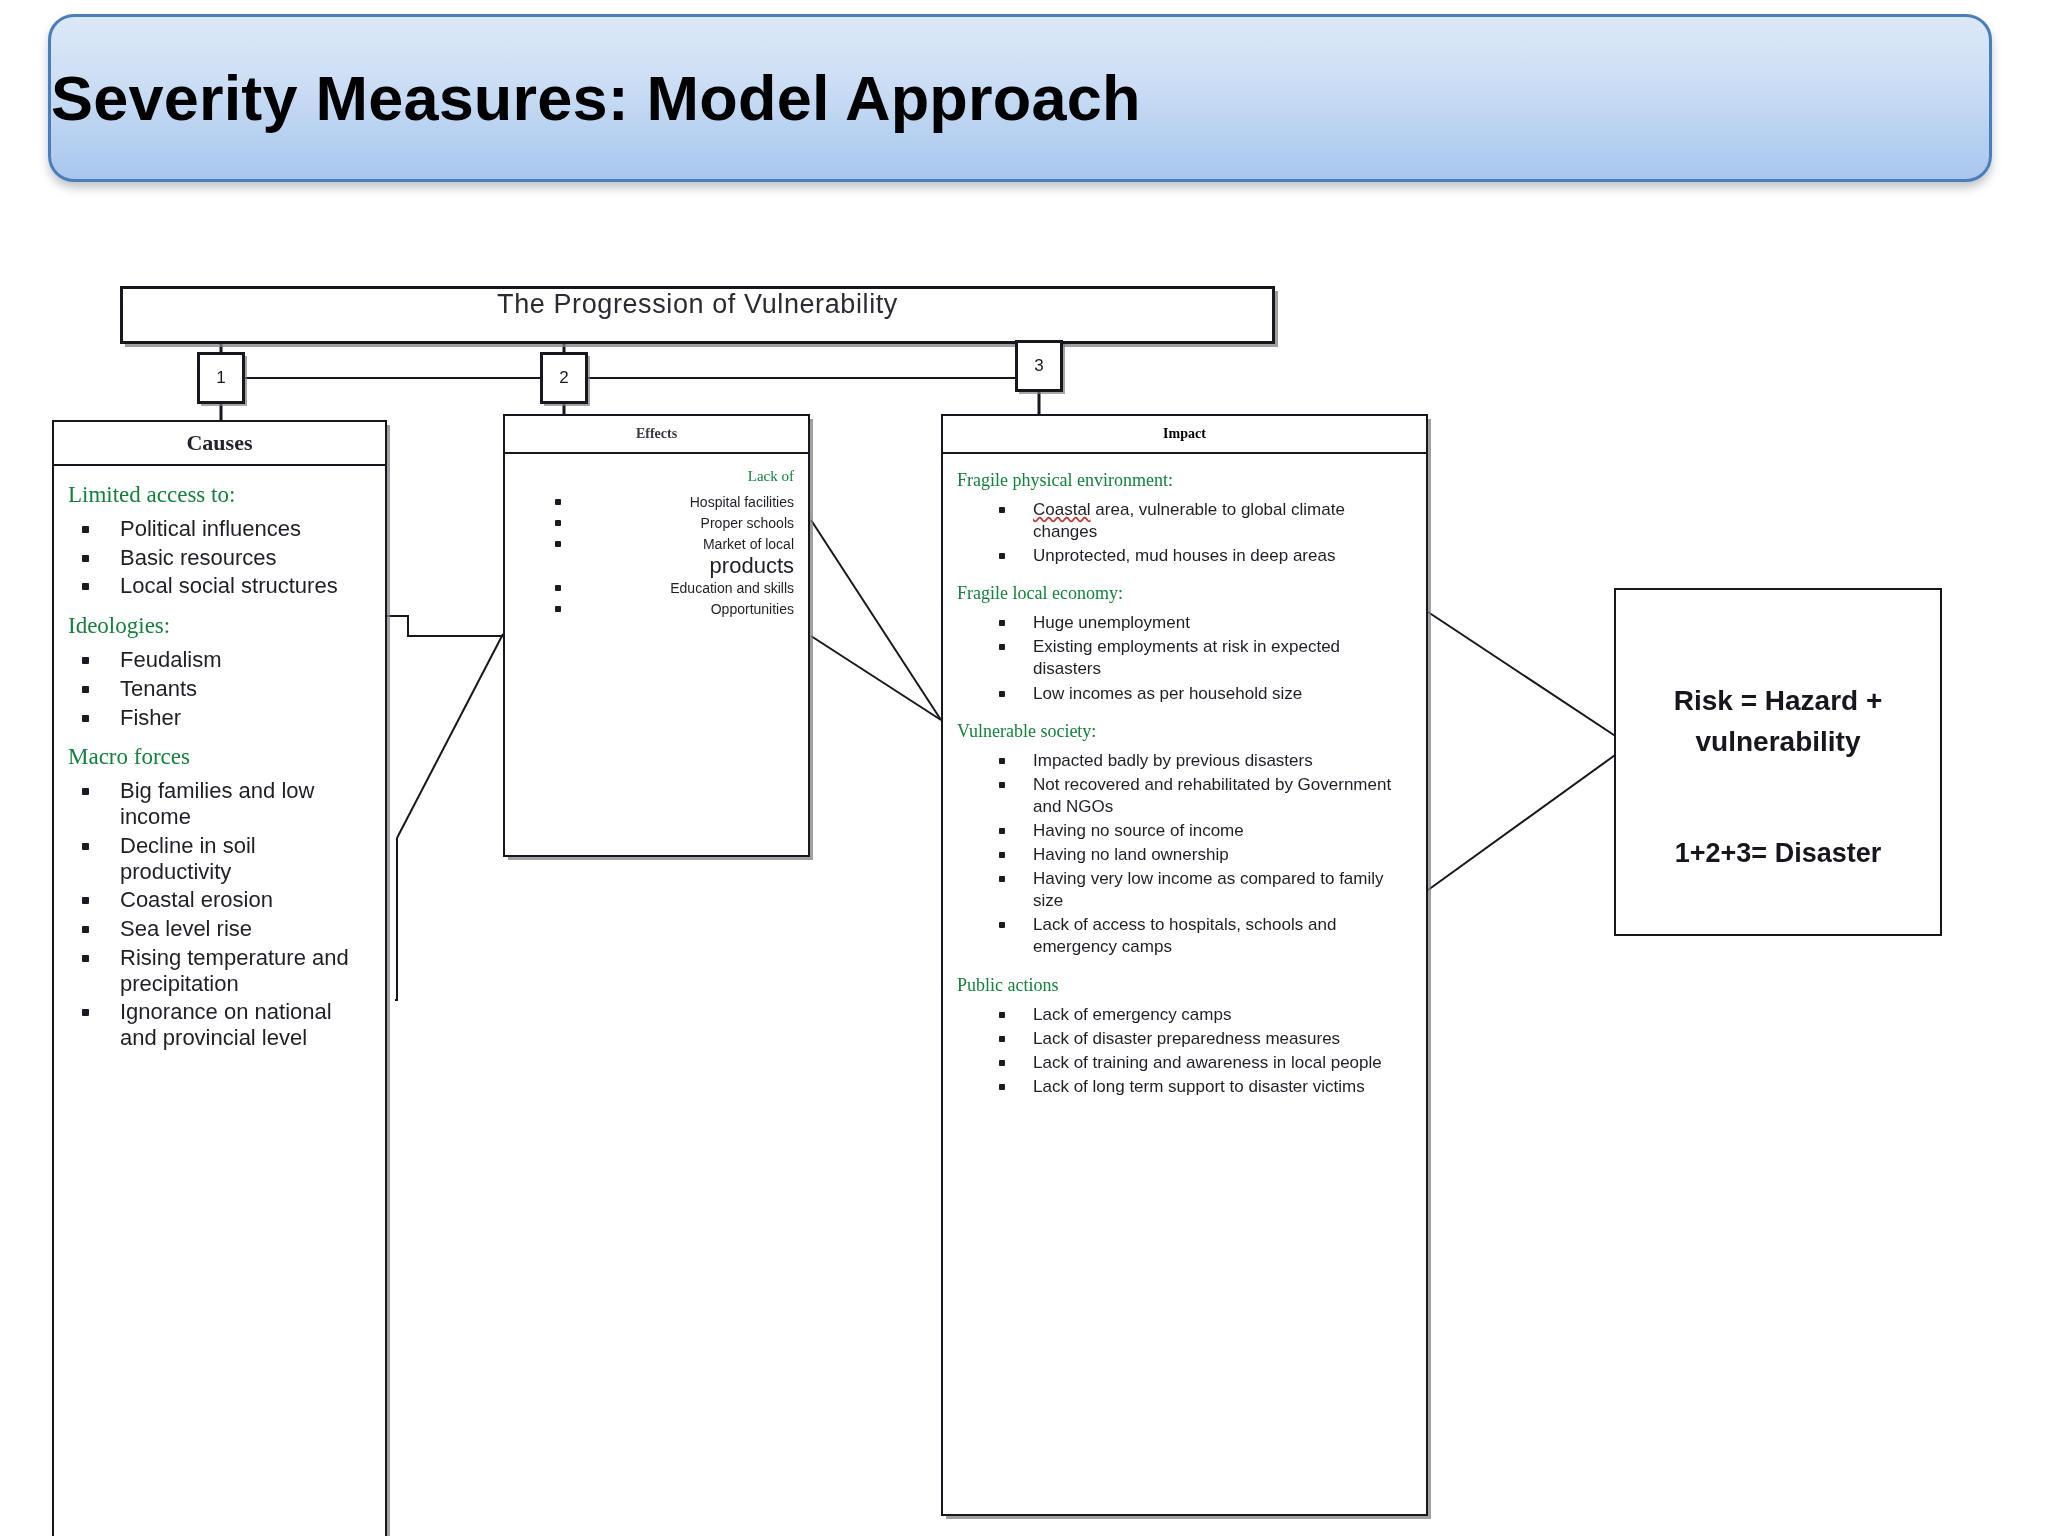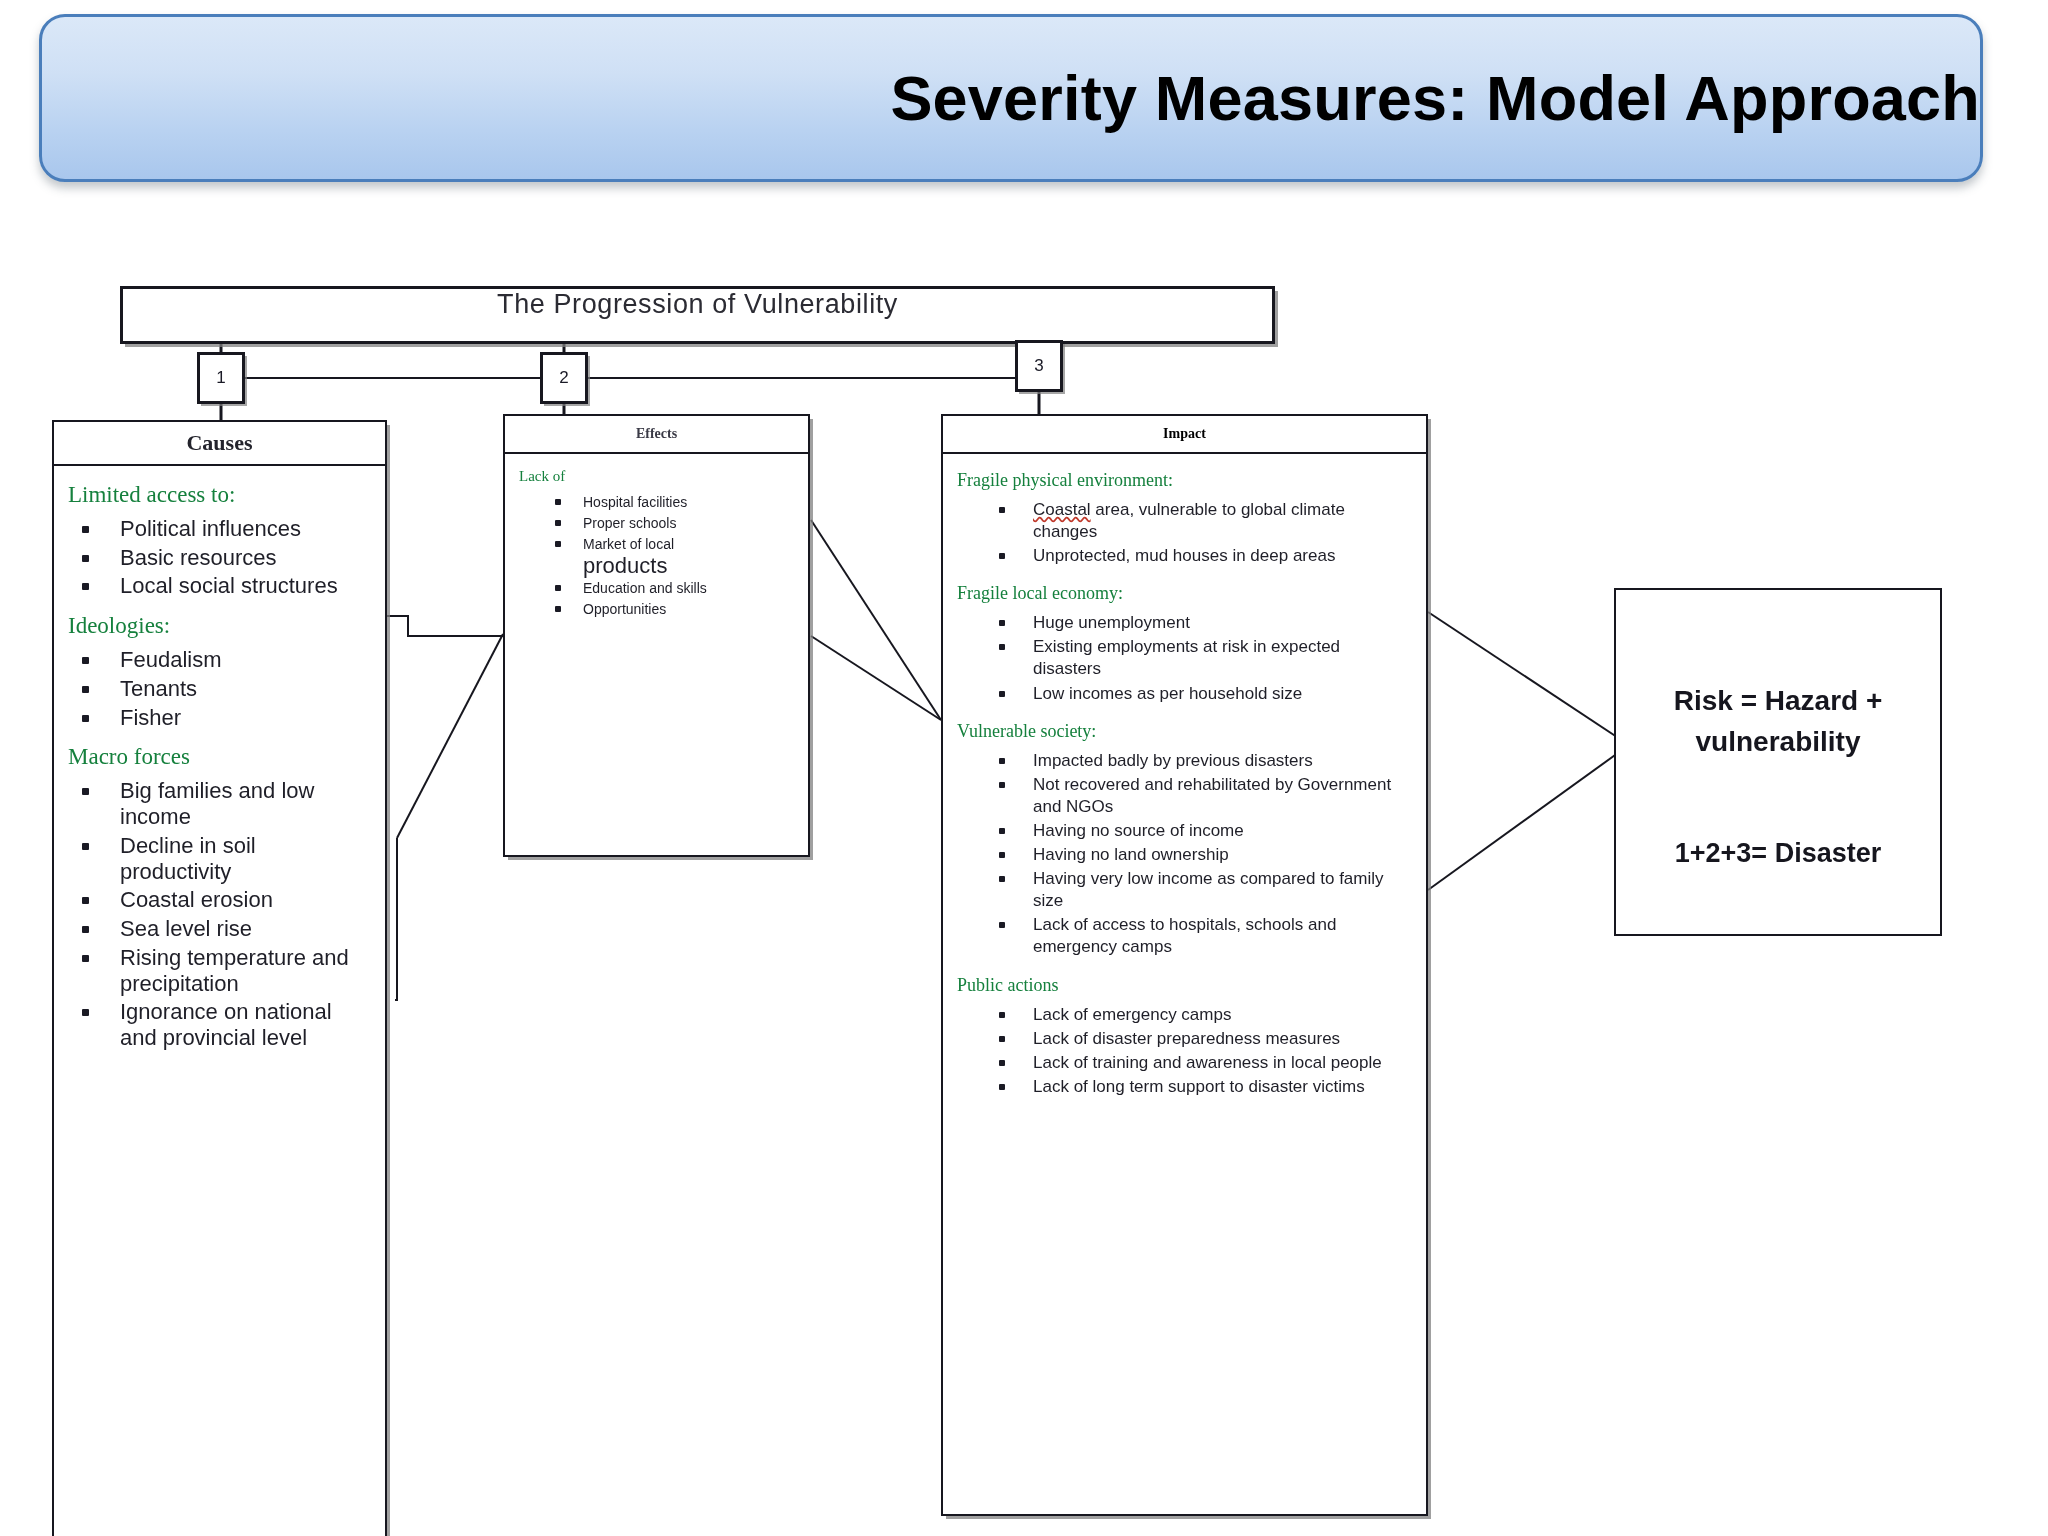--- a/index.html
+++ b/index.html
@@ -11,32 +11,32 @@
     width: 2048px;
     height: 1536px;
     position: relative;
     overflow: hidden;
     font-family: "Liberation Serif", serif;
   }
 
   
   #title-banner {
     position: absolute;
-    left: 39px;
+    left: 48px;
     top: 14px;
     width: 1944px;
     height: 168px;
     box-sizing: border-box;
     border: 3px solid #4a7ebb;
     border-radius: 26px;
     background: linear-gradient(to bottom, #dbe8f8 0%, #cfe0f5 35%, #b9d2f1 70%, #a9c7ed 100%);
     box-shadow: 0 6px 10px rgba(120,130,140,0.45);
     display: flex;
     align-items: center;
-    justify-content: flex-end;
+    justify-content: flex-start;
   }
   #title-banner .title-text {
     font-family: "Liberation Sans", sans-serif;
     font-weight: bold;
     font-size: 63px;
     color: #000000;
     letter-spacing: 0.2px;
     text-align: center;
     white-space: nowrap;
   }
@@ -115,20 +115,21 @@
     top: 420px;
     width: 335px;
     height: 1159px;
   }
   #causes-box .hdr .hdr-text { font-size: 22px; }
   #effects-box {
     left: 503px;
     top: 414px;
     width: 307px;
     height: 443px;
+    text-align: right;
   }
   #effects-box .hdr { height: 38px; }
   #effects-box .hdr .hdr-text { font-size: 14px; color: #3a3a46; }
   #impact-box {
     left: 941px;
     top: 414px;
     width: 487px;
     height: 1102px;
   }
   #impact-box .hdr { height: 38px; }

